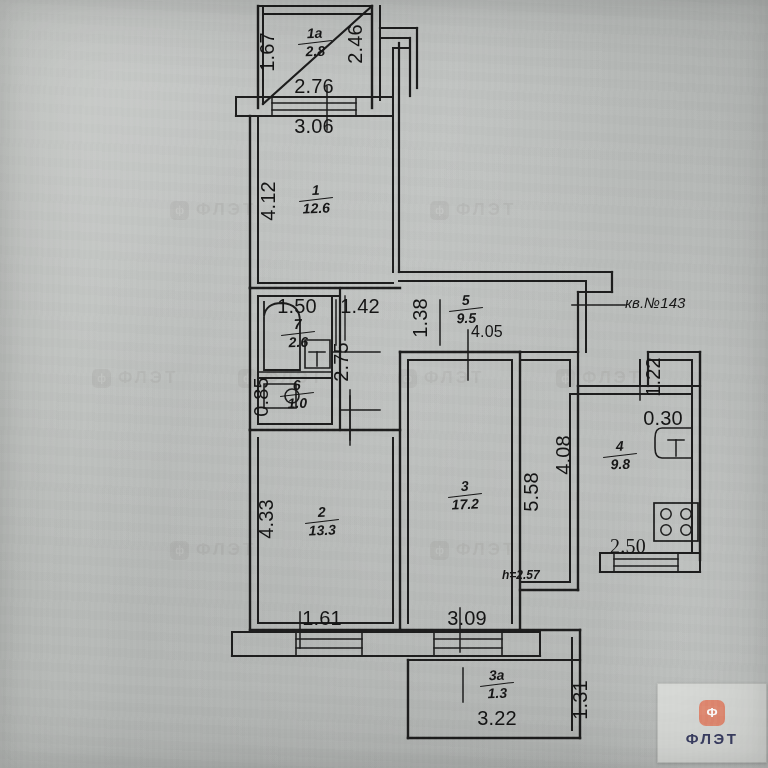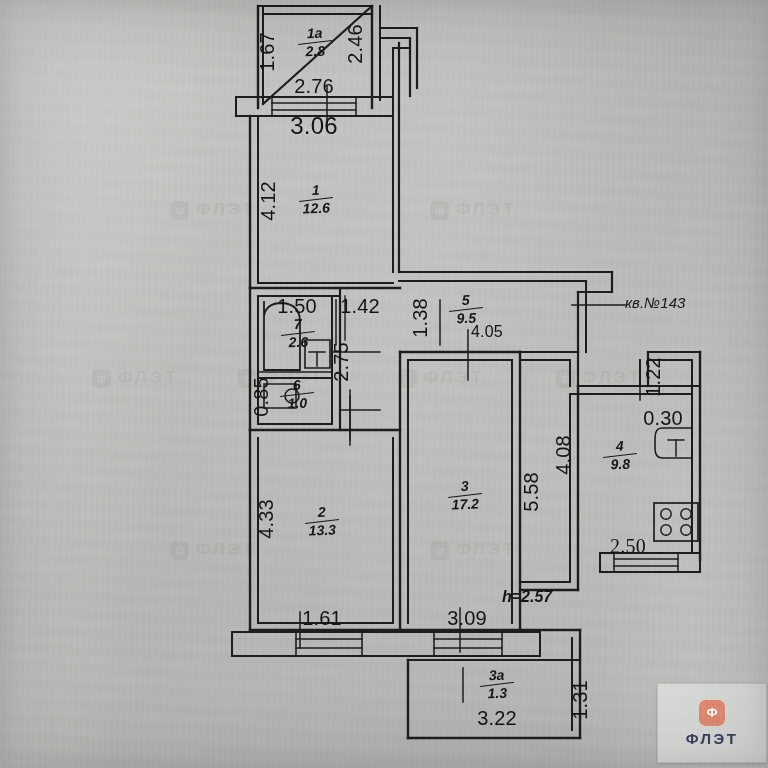--- a/index.html
+++ b/index.html
@@ -289,21 +289,21 @@
         <div style="font-size: 14px;">17.2</div>
       </div>
       <div style="position: absolute; left: 497px; top: 684px; transform: translate(-50%, -50%) rotate(-2deg); text-align: center; color: rgb(22, 22, 22); font-style: italic; font-weight: bold; line-height: 1.04; white-space: nowrap;">
         <div style="font-size: 14px;">3а</div>
         <div style="height: 0px; border-top: 1.6px solid rgb(22, 22, 22); width: 34px; margin: 1px auto; transform: rotate(-5deg);"></div>
         <div style="font-size: 14px;">1.3</div>
       </div>
       <div style="position: absolute; left: 267px; top: 52px; transform: translate(-50%, -50%) rotate(-90deg); font-size: 20px; color: rgb(20, 20, 20); white-space: nowrap; letter-spacing: 0.2px;">1.67</div>
       <div style="position: absolute; left: 355px; top: 44px; transform: translate(-50%, -50%) rotate(-90deg); font-size: 20px; color: rgb(20, 20, 20); white-space: nowrap; letter-spacing: 0.2px;">2.46</div>
       <div style="position: absolute; left: 314px; top: 86px; transform: translate(-50%, -50%) rotate(0deg); font-size: 20px; color: rgb(20, 20, 20); white-space: nowrap; letter-spacing: 0.2px;">2.76</div>
-      <div style="position: absolute; left: 314px; top: 126px; transform: translate(-50%, -50%) rotate(0deg); font-size: 24px; color: rgb(20, 20, 20); white-space: nowrap; letter-spacing: 0.2px;">3.06</div>
+      <div style="position: absolute; left: 314px; top: 126px; transform: translate(-50%, -50%) rotate(0deg); font-size: 20px; color: rgb(20, 20, 20); white-space: nowrap; letter-spacing: 0.2px;">3.06</div>
       <div style="position: absolute; left: 268px; top: 201px; transform: translate(-50%, -50%) rotate(-90deg); font-size: 20px; color: rgb(20, 20, 20); white-space: nowrap; letter-spacing: 0.2px;">4.12</div>
       <div style="position: absolute; left: 297px; top: 306px; transform: translate(-50%, -50%) rotate(0deg); font-size: 20px; color: rgb(20, 20, 20); white-space: nowrap; letter-spacing: 0.2px;">1.50</div>
       <div style="position: absolute; left: 360px; top: 306px; transform: translate(-50%, -50%) rotate(0deg); font-size: 20px; color: rgb(20, 20, 20); white-space: nowrap; letter-spacing: 0.2px;">1.42</div>
       <div style="position: absolute; left: 420px; top: 318px; transform: translate(-50%, -50%) rotate(-90deg); font-size: 20px; color: rgb(20, 20, 20); white-space: nowrap; letter-spacing: 0.2px;">1.38</div>
       <div style="position: absolute; left: 341px; top: 362px; transform: translate(-50%, -50%) rotate(-90deg); font-size: 20px; color: rgb(20, 20, 20); white-space: nowrap; letter-spacing: 0.2px;">2.75</div>
       <div style="position: absolute; left: 261px; top: 397px; transform: translate(-50%, -50%) rotate(-90deg); font-size: 20px; color: rgb(20, 20, 20); white-space: nowrap; letter-spacing: 0.2px;">0.85</div>
       <div style="position: absolute; left: 487px; top: 332px; transform: translate(-50%, -50%) rotate(0deg); font-size: 16px; color: rgb(20, 20, 20); white-space: nowrap; letter-spacing: 0.2px;">4.05</div>
       <div style="position: absolute; left: 653px; top: 377px; transform: translate(-50%, -50%) rotate(-90deg); font-size: 20px; color: rgb(20, 20, 20); white-space: nowrap; letter-spacing: 0.2px;">1.22</div>
       <div style="position: absolute; left: 663px; top: 418px; transform: translate(-50%, -50%) rotate(0deg); font-size: 20px; color: rgb(20, 20, 20); white-space: nowrap; letter-spacing: 0.2px; text-align: right;">0.30</div>
       <div style="position: absolute; left: 563px; top: 455px; transform: translate(-50%, -50%) rotate(-90deg); font-size: 20px; color: rgb(20, 20, 20); white-space: nowrap; letter-spacing: 0.2px;">4.08</div>
@@ -311,21 +311,21 @@
       <div style="position: absolute; left: 266px; top: 519px; transform: translate(-50%, -50%) rotate(-90deg); font-size: 20px; color: rgb(20, 20, 20); white-space: nowrap; letter-spacing: 0.2px;">4.33</div>
       <div style="position: absolute; left: 628px; top: 546px; transform: translate(-50%, -50%) rotate(0deg); font-size: 20px; color: rgb(20, 20, 20); white-space: nowrap; letter-spacing: 0.2px; font-family: Liberation Serif, serif;">2.50</div>
       <div style="position: absolute; left: 322px; top: 618px; transform: translate(-50%, -50%) rotate(0deg); font-size: 20px; color: rgb(20, 20, 20); white-space: nowrap; letter-spacing: 0.2px;">1.61</div>
       <div style="position: absolute; left: 467px; top: 618px; transform: translate(-50%, -50%) rotate(0deg); font-size: 20px; color: rgb(20, 20, 20); white-space: nowrap; letter-spacing: 0.2px;">3.09</div>
       <div style="position: absolute; left: 497px; top: 718px; transform: translate(-50%, -50%) rotate(0deg); font-size: 20px; color: rgb(20, 20, 20); white-space: nowrap; letter-spacing: 0.2px; text-align: right;">3.22</div>
       <div style="position: absolute; left: 580px; top: 700px; transform: translate(-50%, -50%) rotate(-90deg); font-size: 20px; color: rgb(20, 20, 20); white-space: nowrap; letter-spacing: 0.2px;">1.31</div>
     </div>
 
   <div style="position:absolute;left:625px;top:294px;font-size:15px;font-style:italic;color:#161616;white-space:nowrap;">кв.№143</div>
 
-  <div style="position:absolute;left:502px;top:568px;font-size:16px;font-style:italic;font-weight:bold;color:#161616;white-space:nowrap;margin-top:20px;">h=2.57</div>
+  <div style="position:absolute;left:502px;top:568px;font-size:12px;font-style:italic;font-weight:bold;color:#161616;white-space:nowrap;">h=2.57</div>
 
   <div id="logo">
     <div class="lbox">Ф</div>
     <div class="ltxt">ФЛЭТ</div>
   </div>
 
   <div id="grain"></div>
   <div id="vignette"></div>
 </div>
 

